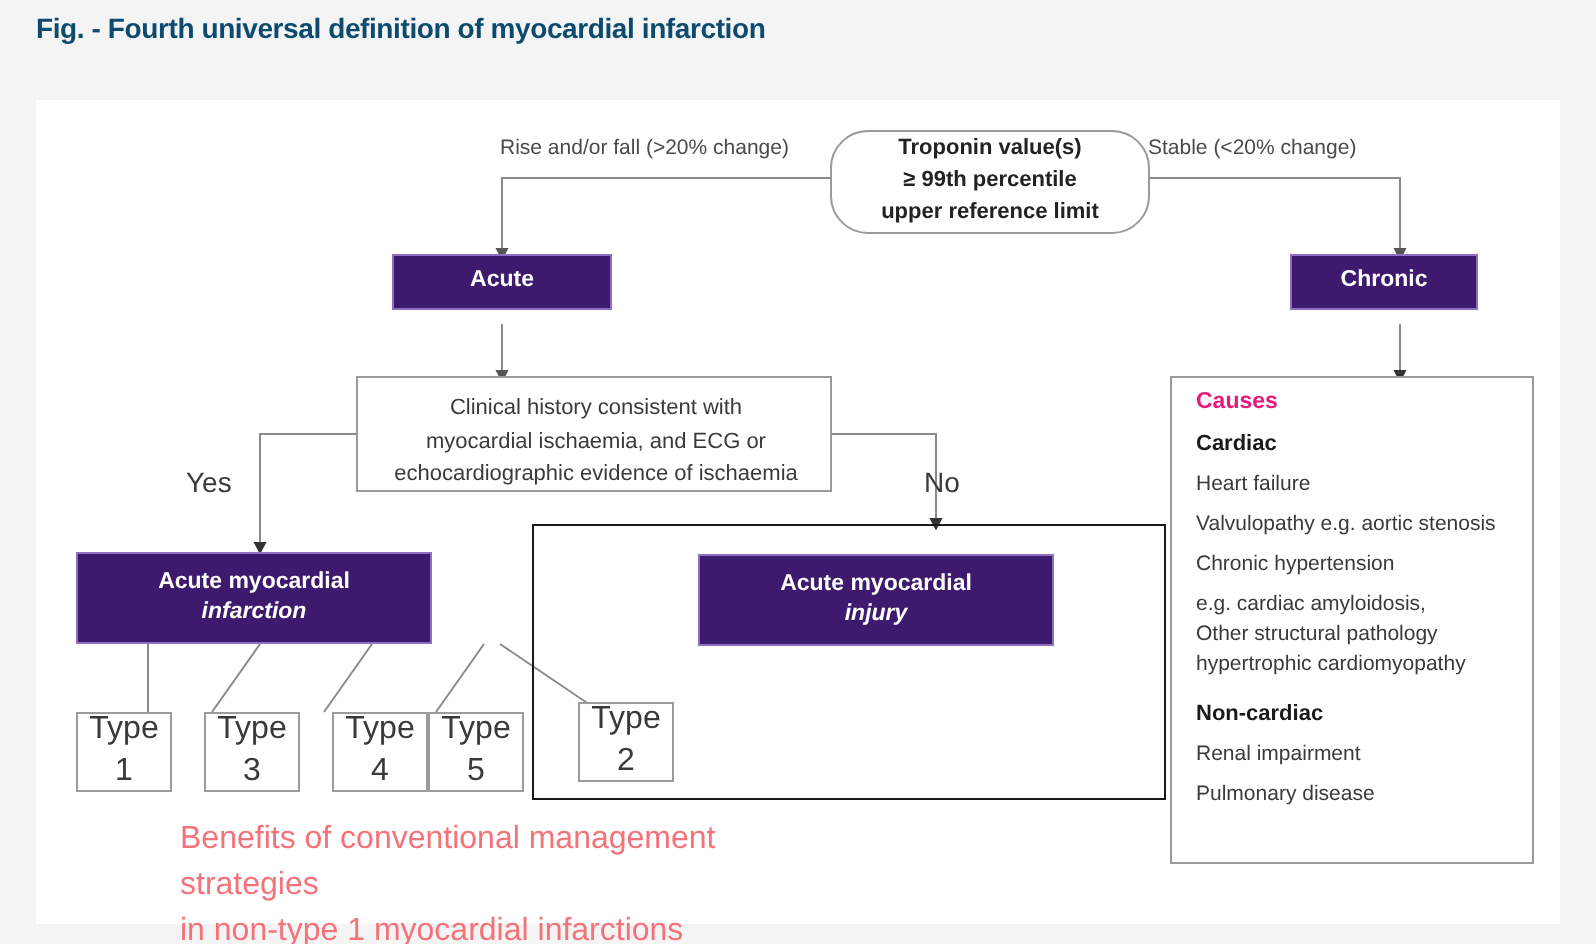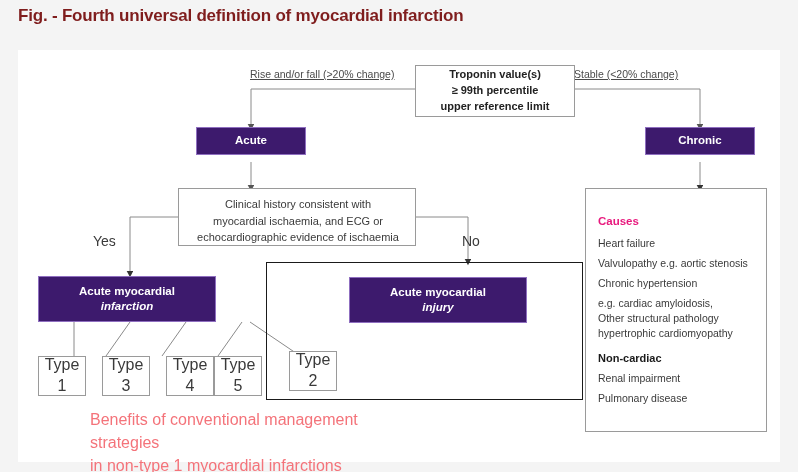--- a/index.html
+++ b/index.html
@@ -11,23 +11,23 @@
     width: 798px;
     height: 472px;
     font-family: "Liberation Sans", sans-serif;
     overflow: hidden;
     position: relative;
   }
   #figure-title {
     position: absolute;
     left: 18px;
     top: 6px;
-    font-size: 17px;
-    font-weight: bold;
-    color: #7f1d1d;
+    font-size: 14px;
+    font-weight: bold;
+    color: #0c4a6e;
     letter-spacing: -0.2px;
     white-space: nowrap;
   }
   #diagram-card {
     position: absolute;
     left: 18px;
     top: 50px;
     width: 762px;
     height: 412px;
     background: #ffffff;
@@ -69,20 +69,21 @@
   .troponin-box {
     color: #222222;
     font-weight: bold;
     font-size: 11px;
     line-height: 1.45;
     display: flex;
     flex-direction: column;
     align-items: center;
     justify-content: center;
     text-align: center;
+    border-radius: 19px;
   }
   .clinical-box {
     color: #3a3a3a;
     font-size: 11px;
     line-height: 1.5;
     padding: 7px 9px 7px 11px;
     text-align: center;
   }
   .type-box {
     color: #3a3a3a;
@@ -92,39 +93,38 @@
     flex-direction: column;
     align-items: center;
     justify-content: center;
     text-align: center;
   }
   .edge-label {
     position: absolute;
     font-size: 10.5px;
     color: #4a4a4a;
     white-space: nowrap;
-    text-decoration: underline;
   }
   .yesno-label {
     position: absolute;
     font-size: 14px;
     color: #3a3a3a;
   }
   #injury-group {
     position: absolute;
     border: 1.6px solid #1a1a1a;
     background: transparent;
     box-sizing: border-box;
   }
   #causes-panel {
     position: absolute;
     border: 1px solid #9a9a9a;
     background: #ffffff;
     box-sizing: border-box;
-    padding: 26px 12px;
+    padding: 6px 12px;
   }
   .causes-title {
     color: #e8197d;
     font-weight: bold;
     font-size: 11.5px;
     margin-bottom: 9px;
   }
   .causes-head {
     color: #1a1a1a;
     font-weight: bold;
@@ -196,21 +196,21 @@
   <div class="node gray-box troponin-box" style="left:397px; top:15px; width:160px; height:52px;">
     <span>Troponin value(s)</span>
     <span>≥ 99th percentile</span>
     <span>upper reference limit</span>
   </div>
 
   <div class="node purple-box" style="left:178px; top:77px; width:110px; height:28px;">
     <span>Acute</span>
   </div>
 
-  <div class="node purple-box" style="left:627px; top:77px; width:110px; height:28px;">
+  <div class="node purple-box" style="left:627px; top:77px; width:94px; height:28px;">
     <span>Chronic</span>
   </div>
 
   <div class="node gray-box clinical-box" style="left:160px; top:138px; width:238px; height:58px;">
     <div>Clinical history consistent with</div>
     <div>myocardial ischaemia, and ECG or</div>
     <div>echocardiographic evidence of ischaemia</div>
   </div>
 
   <div class="yesno-label" style="left:75px; top:183px;">Yes</div>
@@ -244,20 +244,21 @@
     <span>Type</span>
     <span>4</span>
   </div>
   <div class="node gray-box type-box" style="left:196px; top:306px; width:48px; height:40px;">
     <span>Type</span>
     <span>5</span>
   </div>
 
   <div id="causes-panel" style="left:567px; top:138px; width:182px; height:244px;">
     <div class="causes-title">Causes</div>
+    <div class="causes-head">Cardiac</div>
     <div class="causes-item">Heart failure</div>
     <div class="causes-item">Valvulopathy e.g. aortic stenosis</div>
     <div class="causes-item">Chronic hypertension</div>
     <div class="causes-item tight">e.g. cardiac amyloidosis,</div>
     <div class="causes-item tight">Other structural pathology</div>
     <div class="causes-item">hypertrophic cardiomyopathy</div>
     <div class="causes-gap"></div>
     <div class="causes-head">Non-cardiac</div>
     <div class="causes-item">Renal impairment</div>
     <div class="causes-item">Pulmonary disease</div>

